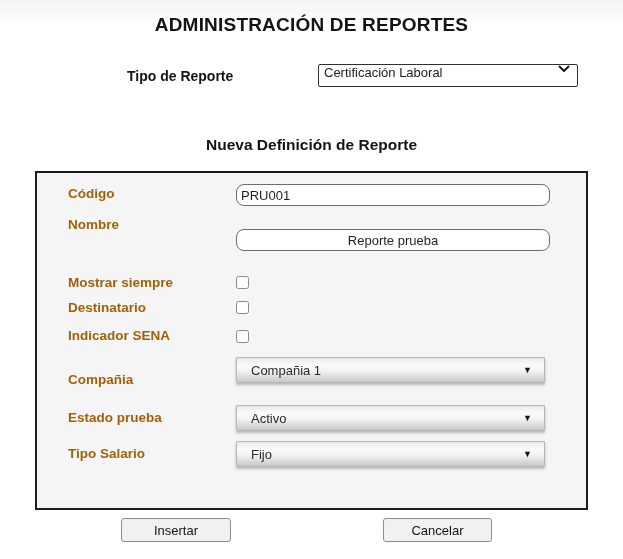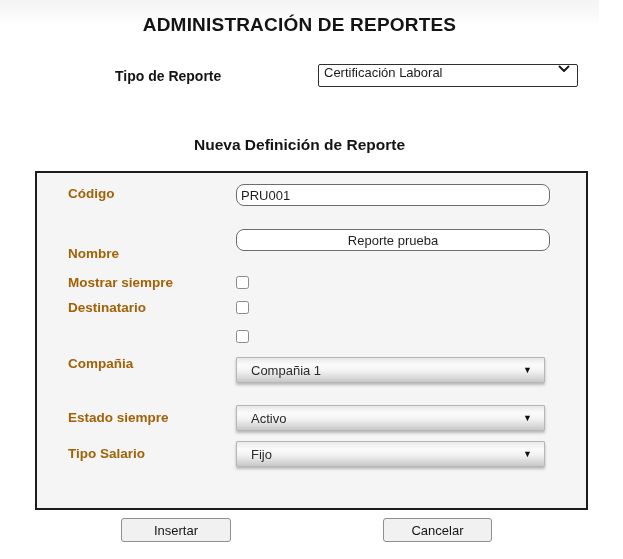--- a/index.html
+++ b/index.html
@@ -6,20 +6,21 @@
   body{
     font-family:"Liberation Sans","DejaVu Sans",sans-serif;
     background:#ffffff;
     -webkit-font-smoothing:antialiased;
   }
   .canvas{
     position:relative;
     width:599px;height:559px;
     background:linear-gradient(to bottom,#f3f3f3 0px,#ffffff 26px) no-repeat;
     overflow:hidden;
+    padding-left:24px;
   }
   .page-title{
     position:absolute;top:14px;left:0;width:100%;
     text-align:center;font-size:19px;font-weight:bold;color:#141414;
     letter-spacing:.2px;
   }
   .row-label{
     position:absolute;font-size:14px;font-weight:bold;color:#141414;
   }
   .native-select{
@@ -74,56 +75,57 @@
   .btn-insert{left:121px;width:110px;}
   .btn-cancel{left:383px;width:109px;}
 </style>
 </head>
 <body>
 
 <div class="canvas">
 
   <div class="page-title">ADMINISTRACIÓN DE REPORTES</div>
 
-  <div class="row-label" style="left:115px;top:68px;">Tipo de Reporte</div>
+  <div class="row-label" style="left:127px;top:68px;">Tipo de Reporte</div>
 
   <div class="native-select">
     <span class="sel-text">Certificación Laboral</span>
     <span style="display:flex;">
       <svg width="12" height="8" viewBox="0 0 12 8">
           <polyline points="1.5,1.5 6,6 10.5,1.5" fill="none" stroke="#141414" stroke-width="1.8" stroke-linecap="round" stroke-linejoin="round"></polyline>
         </svg>
     </span>
   </div>
 
   <div class="form-title">Nueva Definición de Reporte</div>
 
   <div class="panel">
 
     <div class="f-label" style="top:13px;">Código</div>
     <input class="text-input" style="top: 11px;" type="text" value="PRU001">
 
-    <div class="f-label" style="top:73px;">Nombre</div>
+    <div class="f-label" style="top:44px;">Nombre</div>
     <input class="text-input" style="top: 56px; text-align: center;" type="text" value="Reporte prueba">
 
     <div class="f-label" style="top:102px;">Mostrar siempre</div>
     <input class="checkbox" style="top: 103px;" type="checkbox">
 
     <div class="f-label" style="top:127px;">Destinatario</div>
     <input class="checkbox" style="top: 128px;" type="checkbox">
 
+    <div class="f-label" style="top:155px;">Indicador SENA</div>
     <input class="checkbox" style="top: 157px;" type="checkbox">
 
-    <div class="f-label" style="top:183px;">Compañia</div>
+    <div class="f-label" style="top:199px;">Compañia</div>
     <div class="dropdown" style="top:184px;">
       <span class="dd-text">Compañia 1</span>
       <span class="dd-arrow">▼</span>
     </div>
 
-    <div class="f-label" style="top:237px;">Estado siempre</div>
+    <div class="f-label" style="top:237px;">Estado prueba</div>
     <div class="dropdown" style="top:232px;">
       <span class="dd-text">Activo</span>
       <span class="dd-arrow">▼</span>
     </div>
 
     <div class="f-label" style="top:273px;">Tipo Salario</div>
     <div class="dropdown" style="top:268px;">
       <span class="dd-text">Fijo</span>
       <span class="dd-arrow">▼</span>
     </div>

